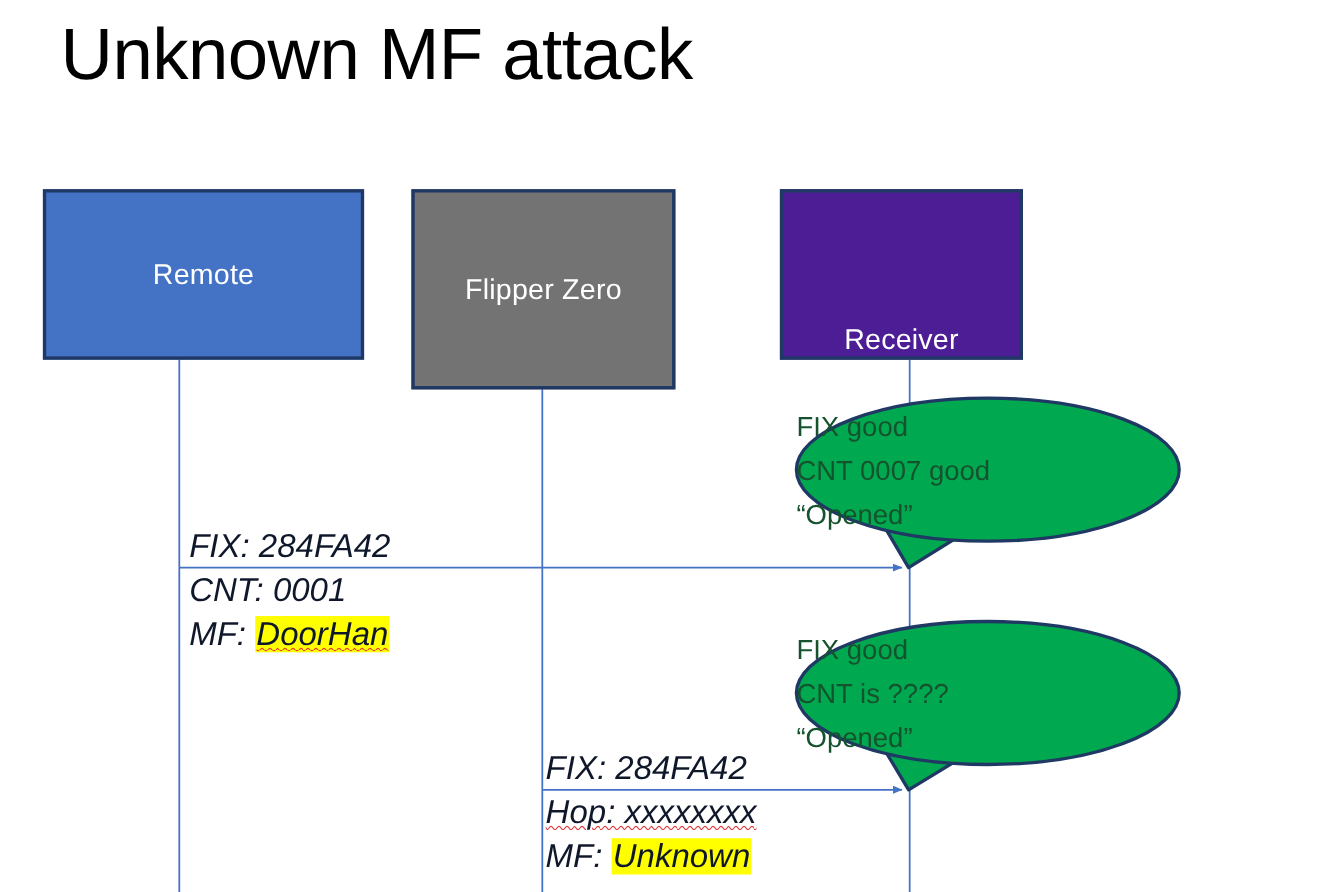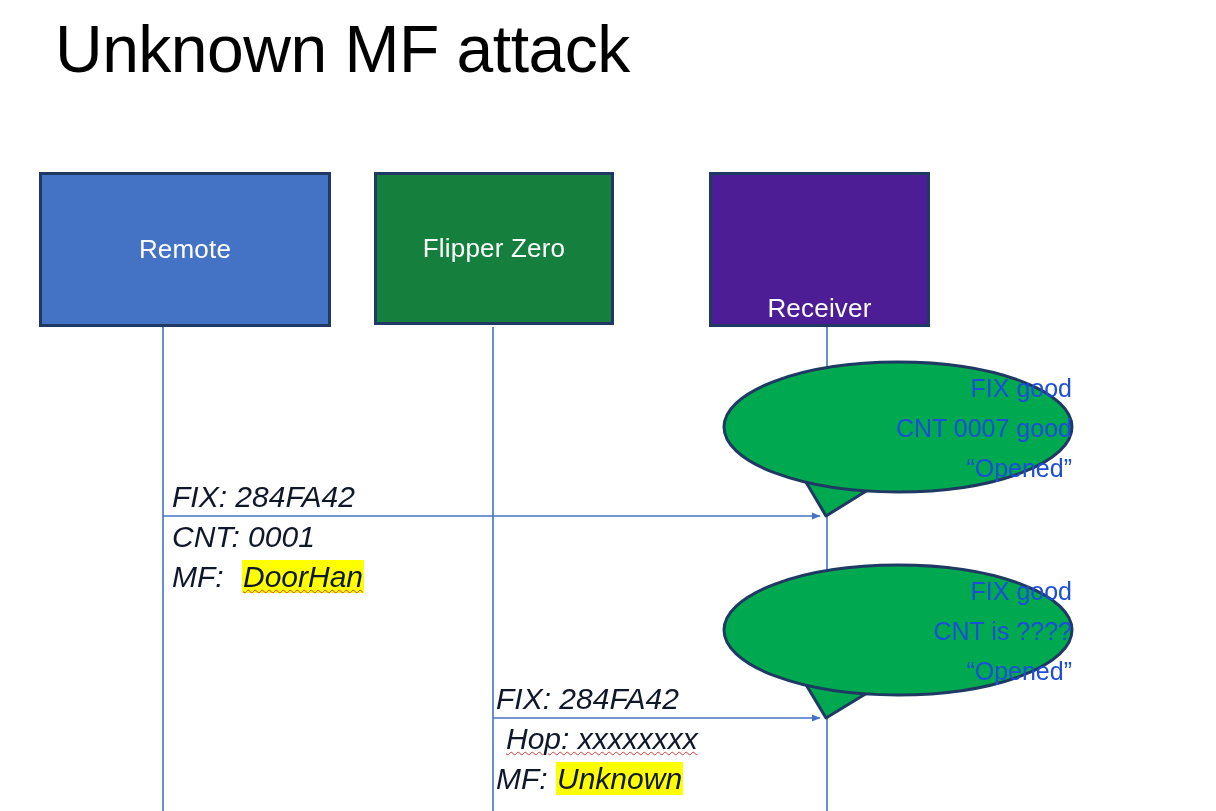--- a/index.html
+++ b/index.html
@@ -55,30 +55,30 @@
     border: 3px solid #1F3864;
     display: flex;
     align-items: center;
     justify-content: center;
     color: #ffffff;
     font-size: 26px;
     font-weight: 400;
     letter-spacing: 0.2px;
   }
   .actor-remote  { left: 39px;  top: 172px; width: 292px; height: 155px; background: #4472C4; }
-  .actor-flipper { left: 374px; top: 172px; width: 240px; height: 153px; background: #15803d; }
+  .actor-flipper { left: 374px; top: 172px; width: 240px; height: 182px; background: #737373; }
   .actor-receiver{ left: 709px; top: 172px; width: 221px; height: 155px; background: #4c1d95; align-items: flex-end; }
 
   
   .bubble-text {
     position: absolute;
-    color: #1d4ed8;
+    color: #14532d;
     font-size: 25px;
     line-height: 40px;
-    text-align: right;
+    text-align: left;
     white-space: nowrap;
   }
   .bubble-1-text { left: 724px; top: 368px; width: 348px; }
   .bubble-2-text { left: 724px; top: 571px; width: 348px; }
 
   
   .msg-block {
     position: absolute;
     color: #0f172a;
     font-size: 30px;
@@ -94,21 +94,20 @@
   .hl {
     background: #FFFF00;
     padding: 0 1px;
   }
   .squiggle {
     text-decoration: underline;
     text-decoration-style: wavy;
     text-decoration-color: #E03A3A;
     text-decoration-thickness: 1px;
     text-underline-offset: 2px;
-    margin-left: 10px;
   }
 </style>
 </head>
 <body>
 
 <div id="slide">
 
   <svg id="canvas" viewBox="0 0 1216 811" width="1216" height="811" xmlns="http://www.w3.org/2000/svg">
     <defs>
       <marker id="arrowhead" markerWidth="9" markerHeight="9" refX="8.5" refY="4.5" orient="auto" markerUnits="userSpaceOnUse">

